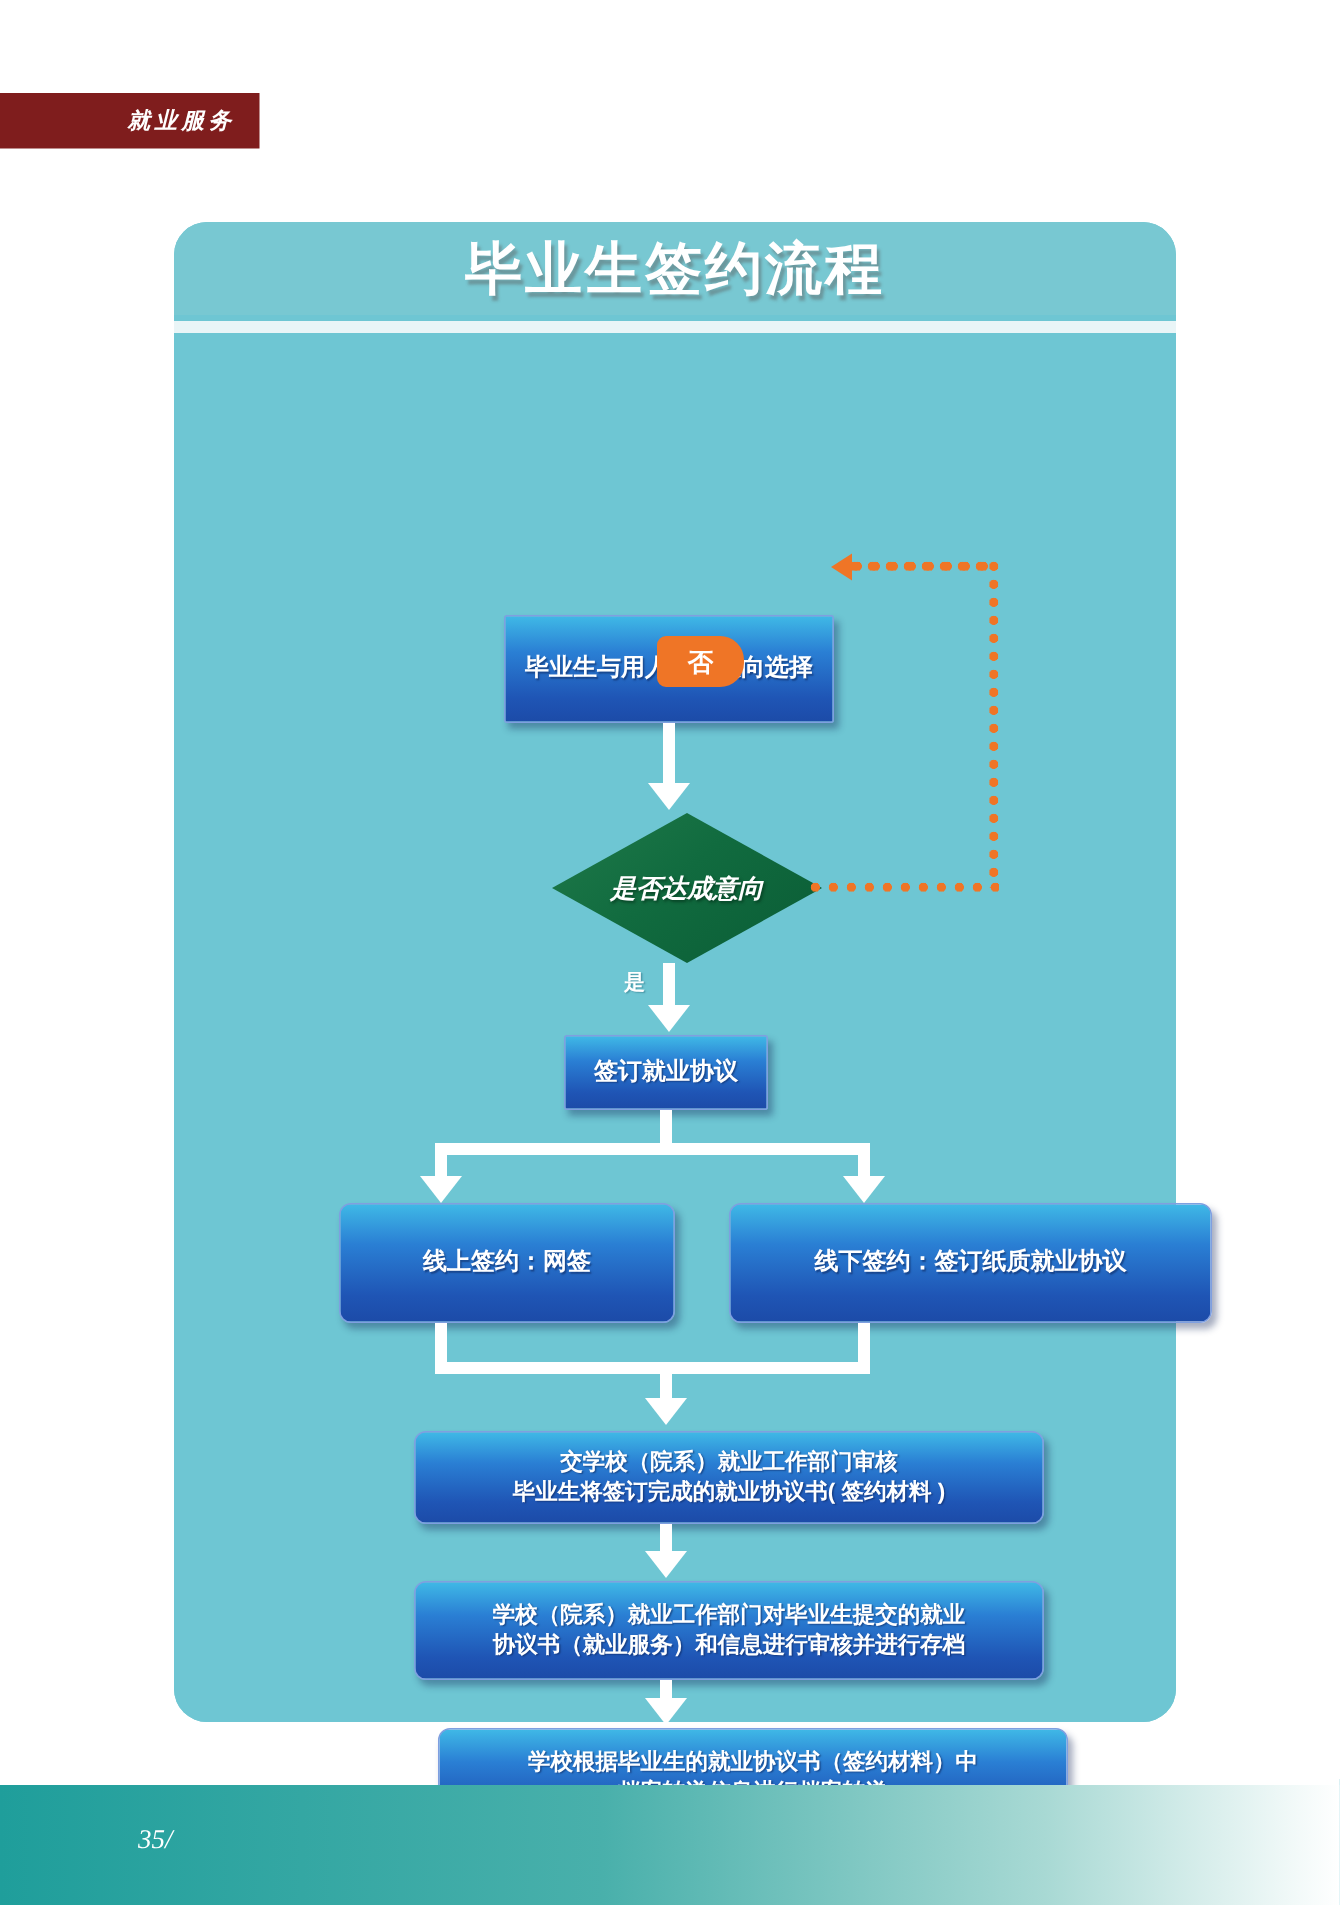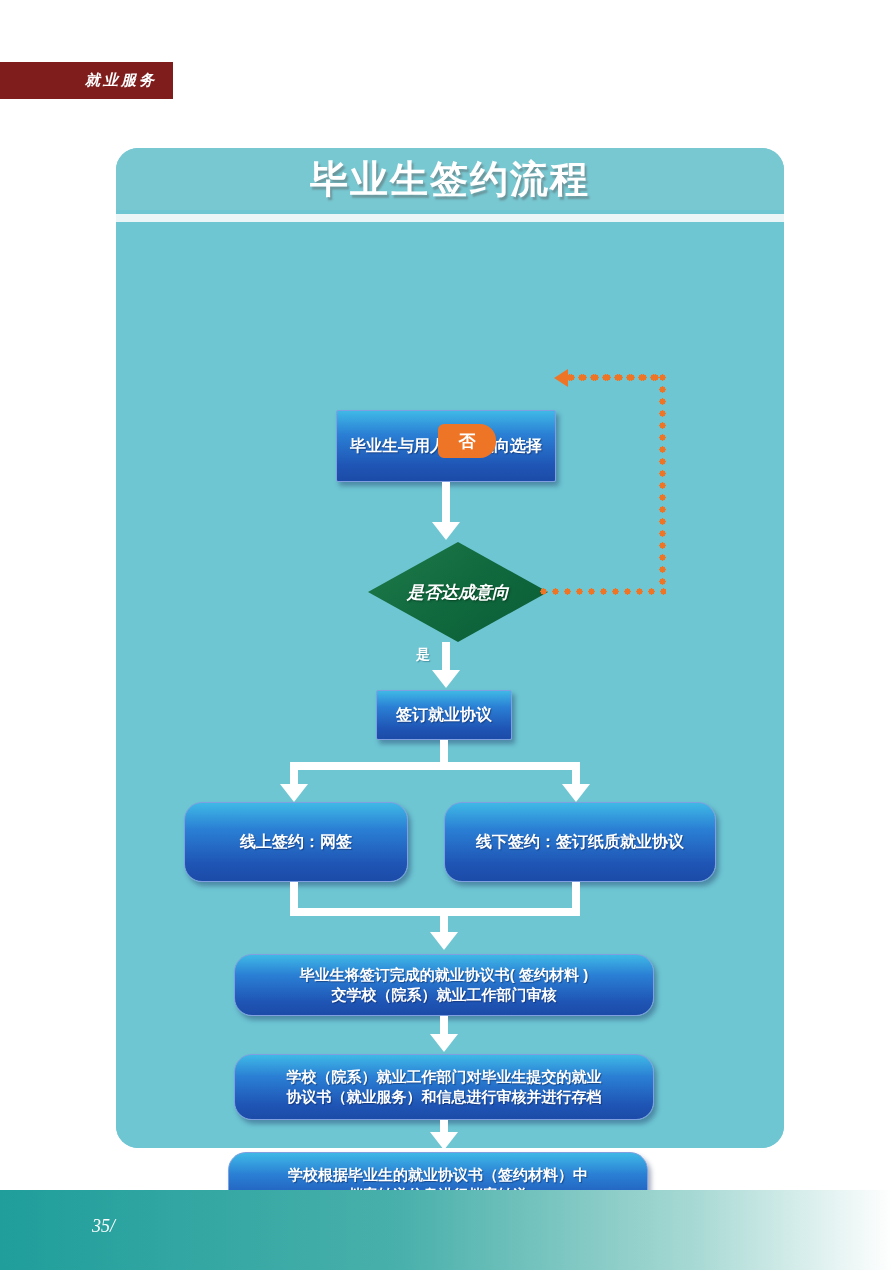--- a/index.html
+++ b/index.html
@@ -96,51 +96,51 @@
     text-align: center;
     color: #ffffff;
     font-weight: 700;
     background: linear-gradient(180deg, #3fb8e6 0%, #2a7fd4 34%, #1f55b5 78%, #1c4ba8 100%);
     border: 1px solid #7f9fe0;
     box-shadow: 3px 4px 5px rgba(20,40,90,0.38);
     line-height: 1.35;
     text-shadow: 1px 1px 1px rgba(10,30,80,0.5);
   }
   .node.sharp { border-radius: 2px; }
-  .node.round { border-radius: 18px; }
+  .node.round { border-radius: 8px; margin-left: 42px; }
 
   #node-mutual-selection {
     left: 220px; top: 188px; width: 220px; height: 72px;
     font-size: 16px;
   }
   #node-sign-agreement {
     left: 260px; top: 468px; width: 136px; height: 50px;
     font-size: 16px;
     text-align: center;
   }
   #node-online-sign {
     left: 68px; top: 580px; width: 224px; height: 80px;
     font-size: 16px;
   }
   #node-offline-sign {
-    left: 328px; top: 580px; width: 272px; height: 80px;
+    left: 328px; top: 580px; width: 322px; height: 80px;
     font-size: 16px;
   }
   #node-submit-review {
     left: 118px; top: 732px; width: 420px; height: 62px;
     font-size: 15px;
     padding: 0 12px;
   }
   #node-school-review {
     left: 118px; top: 832px; width: 420px; height: 66px;
     font-size: 15px;
     padding: 4px 12px;
   }
   #node-file-transfer {
-    left: 112px; top: 930px; width: 420px; height: 66px;
+    left: 134px; top: 930px; width: 420px; height: 66px;
     font-size: 15px;
     padding: 0 12px;
   }
 
   
   .decision {
     position: absolute;
     left: 252px;
     top: 320px;
     width: 180px;
@@ -312,22 +312,22 @@
     <div class="node round" id="node-offline-sign">线下签约：签订纸质就业协议</div>
 
     <div class="conn" style="left:174px; top:660px; width:8px; height:32px;"></div>
     <div class="conn" style="left:456px; top:660px; width:8px; height:32px;"></div>
     <div class="conn" style="left:174px; top:686px; width:290px; height:8px;"></div>
     <div class="conn" style="left:324px; top:686px; width:8px; height:26px;"></div>
     <div class="arrow-down" style="left:314px; top:710px;"></div>
 
     <div class="node round" id="node-submit-review">
       <div>
+        <div>交学校（院系）就业工作部门审核</div>
         <div>毕业生将签订完成的就业协议书( 签约材料 )</div>
-        <div>交学校（院系）就业工作部门审核</div>
       </div>
     </div>
 
     <div class="conn" style="left:324px; top:794px; width:8px; height:22px;"></div>
     <div class="arrow-down" style="left:314px; top:812px;"></div>
 
     <div class="node round" id="node-school-review">
       <div>
         <div>学校（院系）就业工作部门对毕业生提交的就业</div>
         <div>协议书（就业服务）和信息进行审核并进行存档</div>

